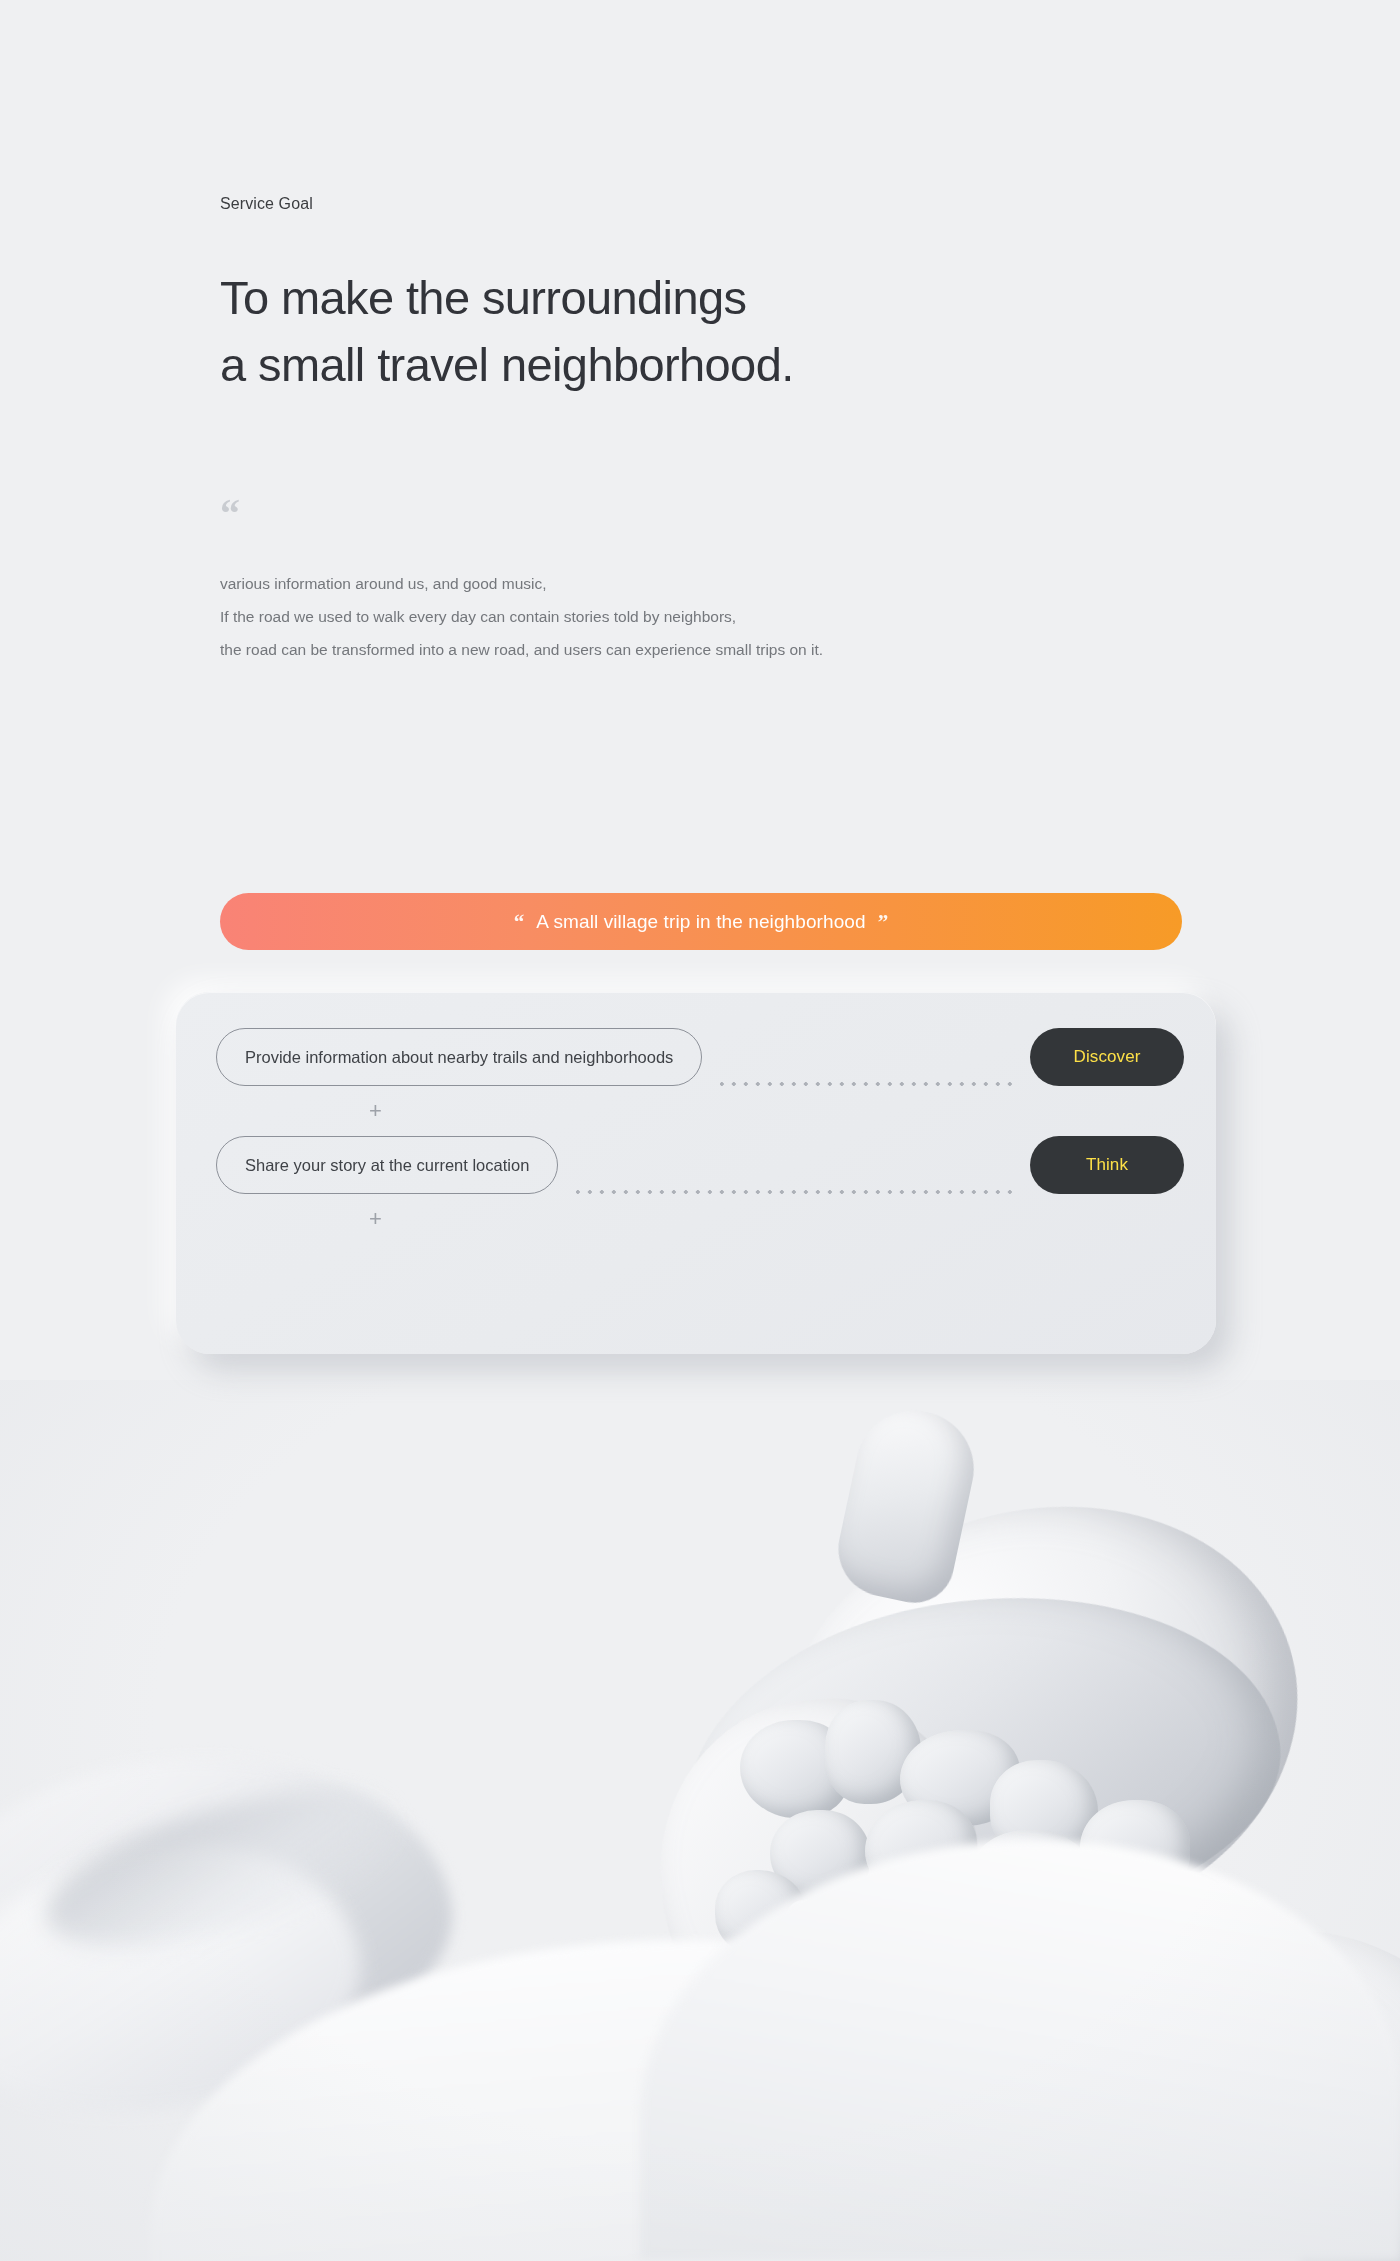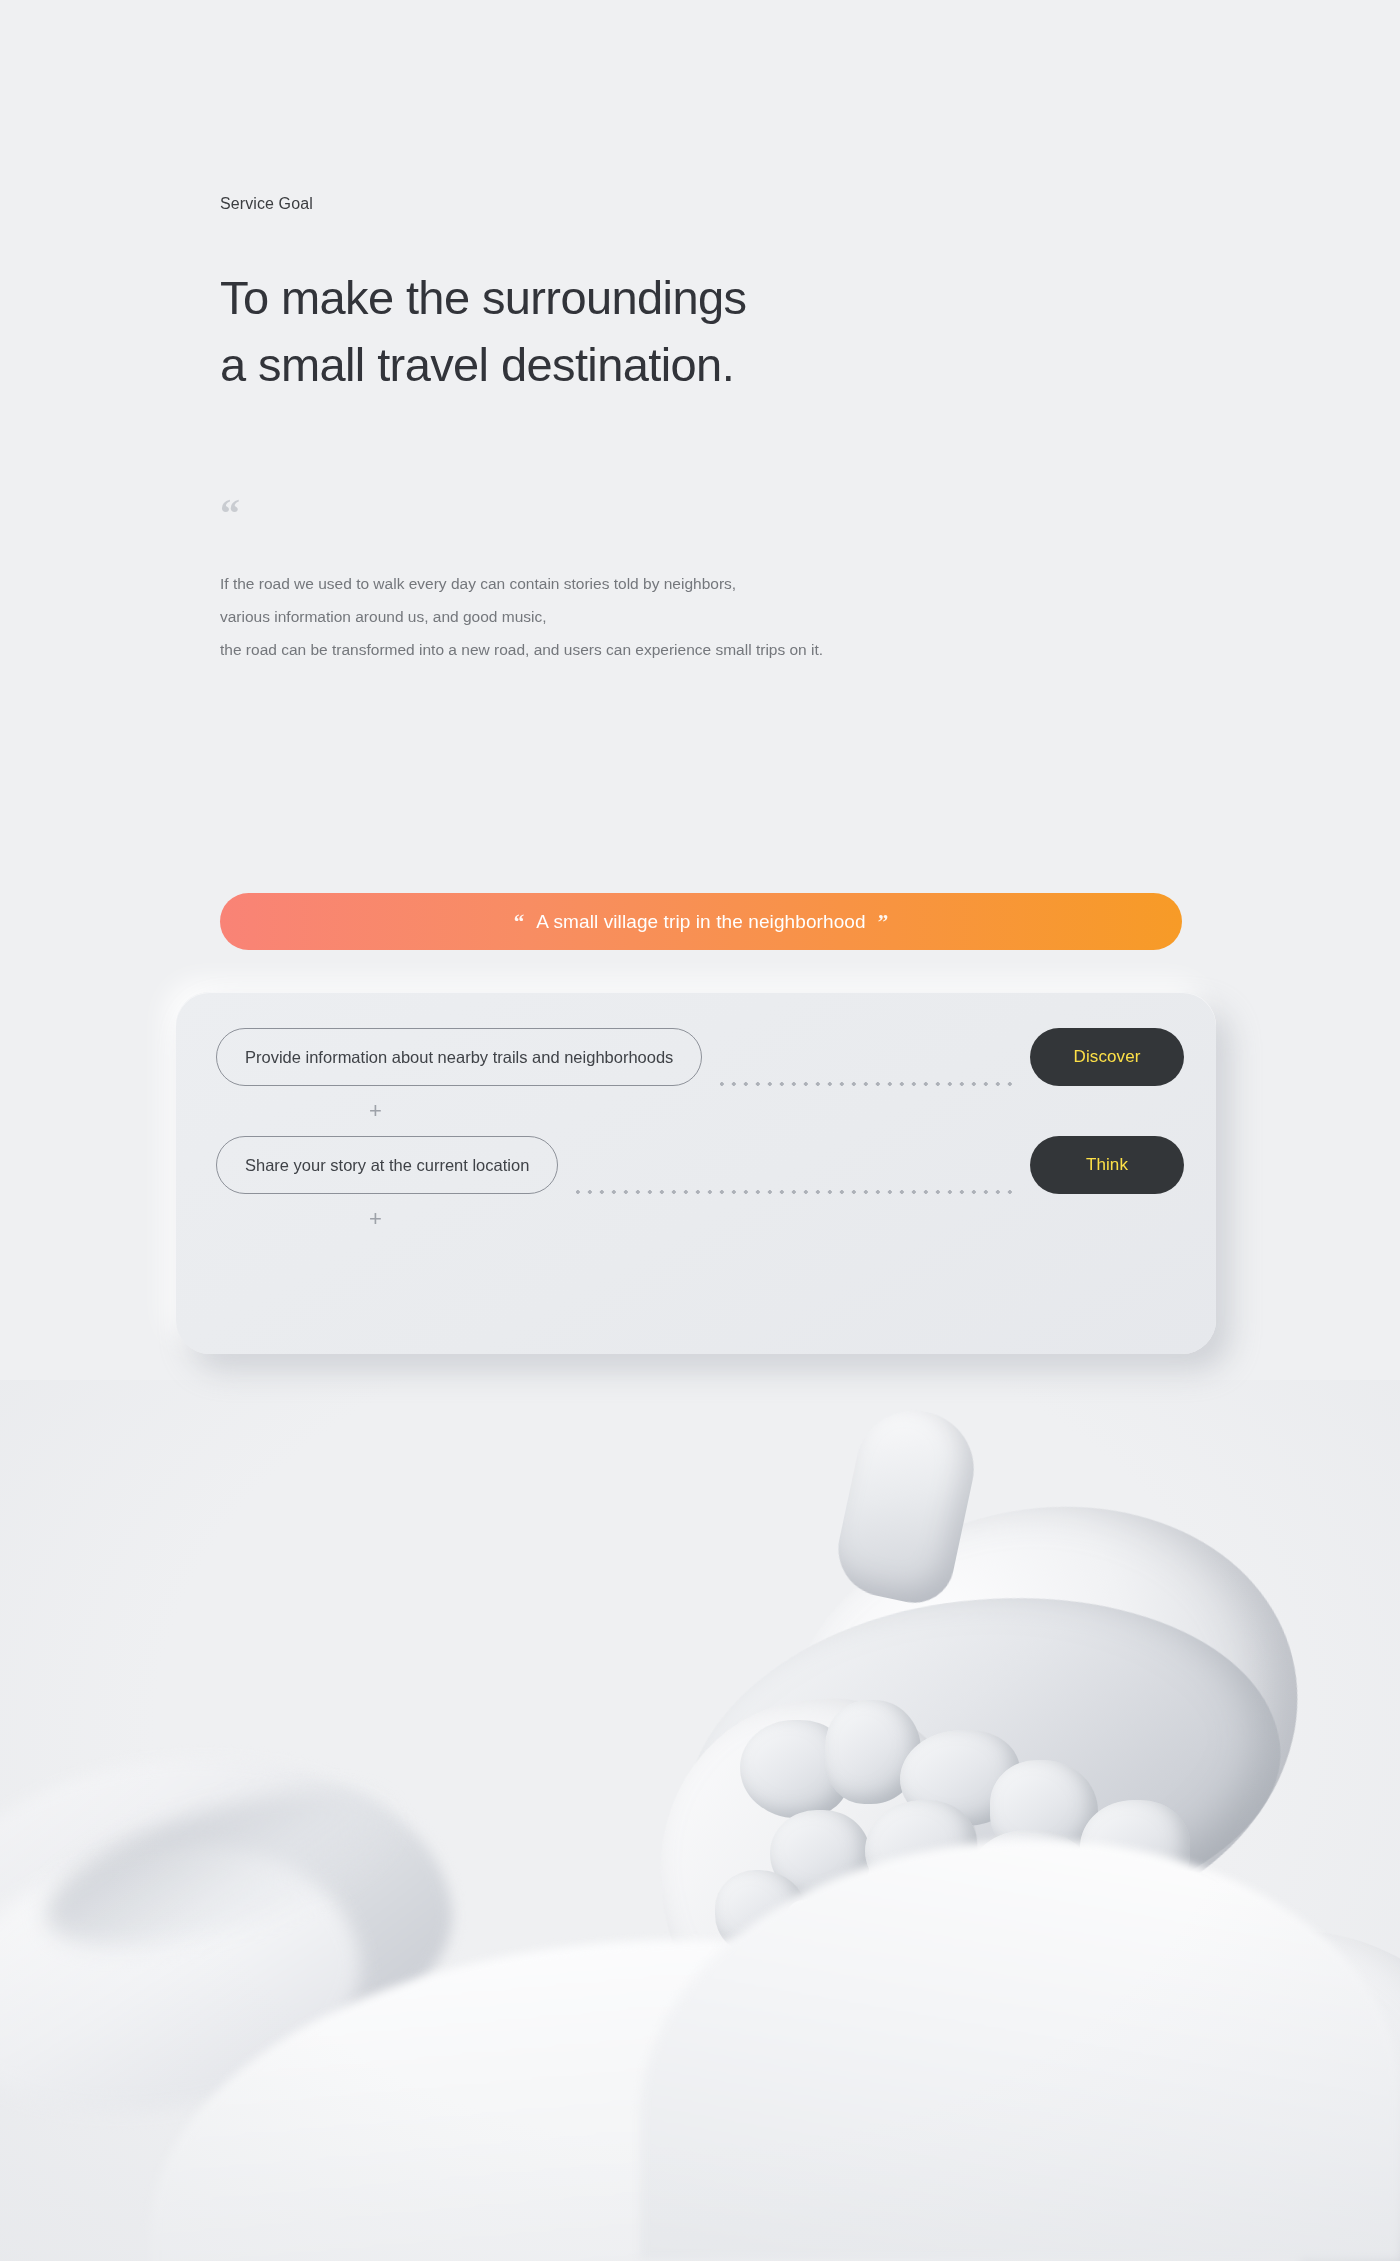--- a/index.html
+++ b/index.html
@@ -399,28 +399,28 @@
 <body>
 
 <div class="page">
 
   <div class="content">
 
     <div class="eyebrow">Service Goal</div>
 
     <h1 class="headline">
       <span class="l1">To make the surroundings</span>
-      <span class="l2">a small travel destination.</span>
+      <span class="l2">a small travel neighborhood.</span>
     </h1>
 
     <div class="quote-mark">“</div>
 
     <div class="quote-body">
+      <span>various information around us, and good music,</span>
       <span>If the road we used to walk every day can contain stories told by neighbors,</span>
-      <span>various information around us, and good music,</span>
       <span>the road can be transformed into a new road, and users can experience small trips on it.</span>
     </div>
 
   </div>
 
   <div class="banner">
     <div class="banner-inner">
       <span class="banner-q">“</span>
       <span class="banner-text">A small village trip in the neighborhood</span>
       <span class="banner-q">”</span>

